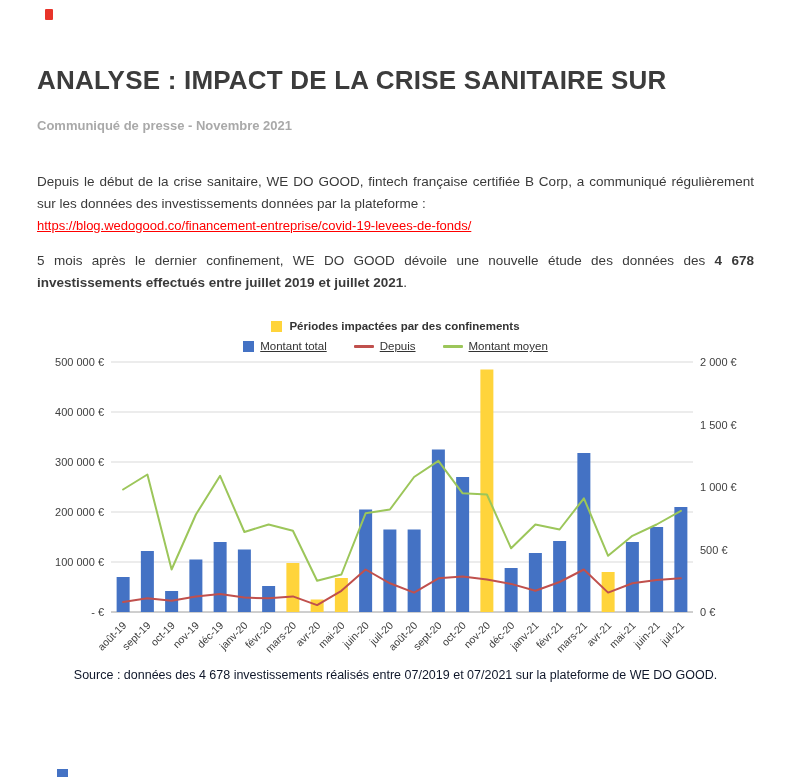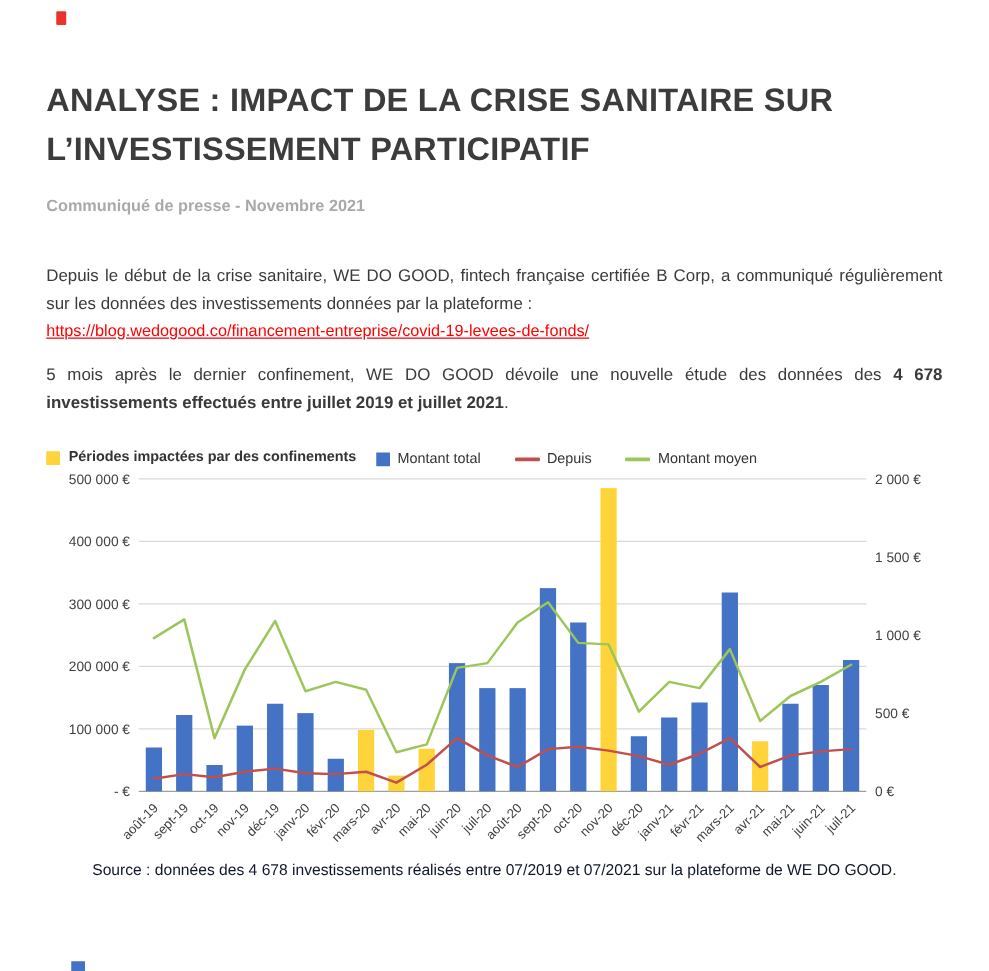--- a/index.html
+++ b/index.html
@@ -10,43 +10,42 @@
   .corner-mark{position:absolute;top:9px;left:45px;width:8px;height:11px;background:#e8342a;border-radius:1px;}
   .page{padding:44px 37px 0 37px;}
   .title{font-size:26px;font-weight:bold;color:#3c3c3c;line-height:1.5;letter-spacing:.2px;}
   .subtitle{font-size:13px;font-weight:bold;color:#a9a9a9;margin-top:16px;}
   .body-text{font-size:13.5px;line-height:1.62;text-align:justify;color:#3a3a3a;margin:0;}
   .p1{margin-top:38px;}
   .p2{margin-top:14px;}
   .doc-link{color:#ff0000;text-decoration:underline;font-size:13px;word-break:break-all;}
   .bold{font-weight:bold;}
   .chart-block{margin-top:26px;}
-  .legend{display:flex;flex-direction:row;align-items:center;gap:6px;font-size:11.5px;color:#333;}
+  .legend{display:flex;flex-direction:column;align-items:center;gap:6px;font-size:11.5px;color:#333;}
   .legend-row{display:flex;align-items:center;gap:7px;}
   .legend-row + .legend-row{margin-top:2px;}
-  .legend-group{display:flex;align-items:center;gap:6px;margin:0 10px;}
+  .legend-group{display:flex;align-items:center;gap:6px;margin:0 10px;text-decoration:underline;}
   .swatch-sq{width:11px;height:11px;display:inline-block;}
   .swatch-line{width:20px;height:3px;display:inline-block;border-radius:1px;}
   .legend-strong{font-weight:bold;color:#333;}
   svg{display:block;}
   .tick{font-size:11px;fill:#3f3f3f;font-family:"Liberation Sans",sans-serif;}
   .xlab{font-size:10.5px;}
   .source{font-size:12.5px;text-align:center;margin-top:4px;color:#0f172a;}
   .cut-square{position:absolute;left:57px;bottom:0;width:11px;height:8px;background:#4472c4;}
 </style>
 </head>
 <body>
 
 <div class="corner-mark"></div>
 
 <div class="page">
 
   <h1 class="title">
     <span>ANALYSE : IMPACT DE LA CRISE SANITAIRE SUR</span><br>
-    <span>L’INVESTISSEMENT PARTICIPATIF</span>
   </h1>
 
   <div class="subtitle">Communiqué de presse - Novembre 2021</div>
 
   <p class="body-text p1">
     <span>Depuis le début de la crise sanitaire, WE DO GOOD, fintech française certifiée B Corp, a communiqué régulièrement sur les données des investissements données par la plateforme :</span><br>
     <a href="#" class="doc-link">https://blog.wedogood.co/financement-entreprise/covid-19-levees-de-fonds/</a>
   </p>
 
   <p class="body-text p2">

